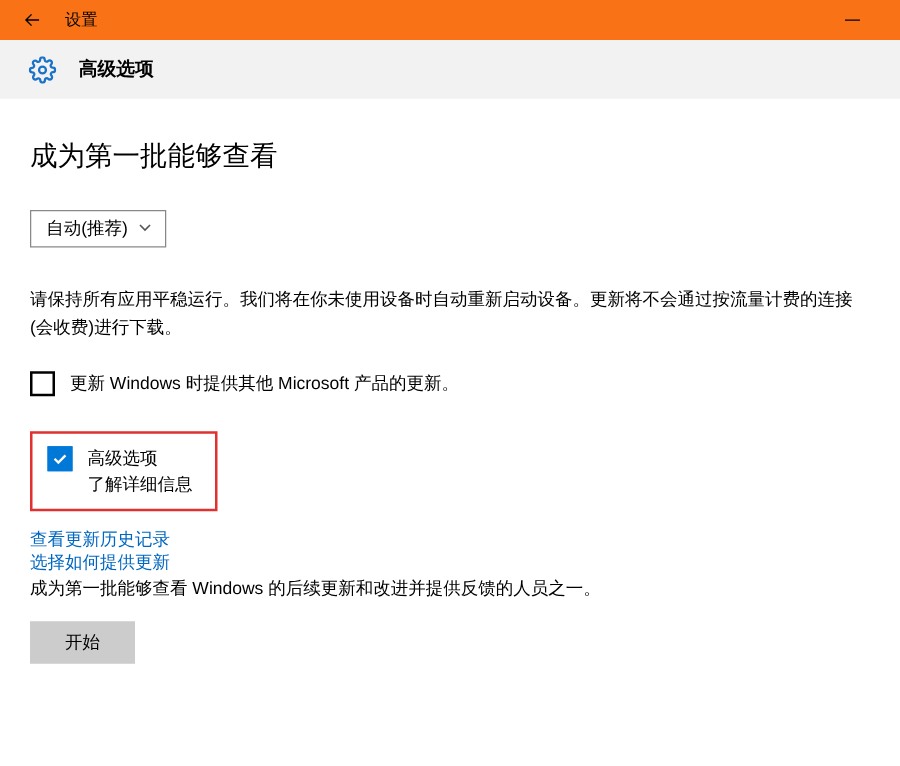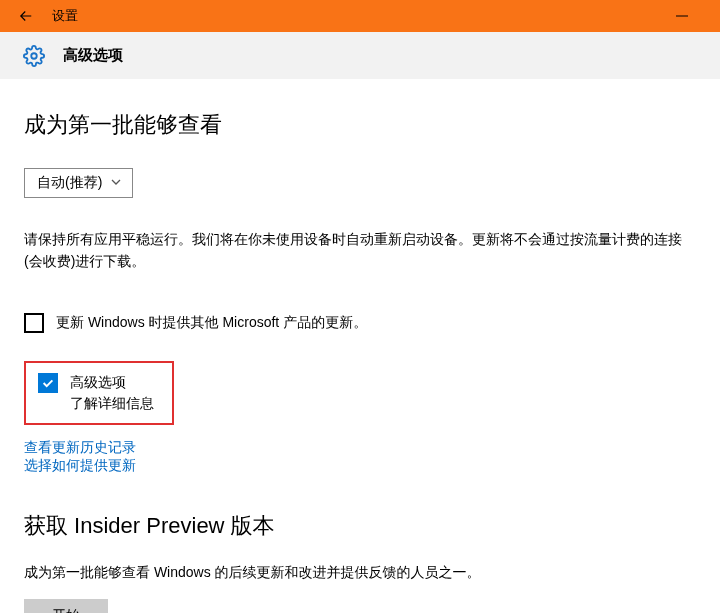--- a/index.html
+++ b/index.html
@@ -78,21 +78,21 @@
     font-size: 14px;
     gap: 8px;
     background: #fff;
     cursor: pointer;
     margin-bottom: 30px;
   }
   .chevron { font-size: 11px; color:#555; }
   .paragraph {
     font-size: 14px;
     line-height: 1.6;
-    margin-bottom: 40px;
+    margin-bottom: 24px;
   }
   .checkbox-row {
     display: flex;
     align-items: center;
     gap: 12px;
     margin-bottom: 4px;
   }
   .checkbox {
     width: 20px;
     height: 20px;
@@ -204,17 +204,16 @@
           </svg>
       </span>
       <span class="checkbox-row-label">高级选项</span>
     </div>
     <div class="sub-link">了解详细信息</div>
   </div>
 
   <span class="link">查看更新历史记录</span>
   <span class="link">选择如何提供更新</span>
 
-  <div class="heading-insider">获取 Insider Preview 版本</div>
   <div class="paragraph" style="margin-bottom:0">成为第一批能够查看 Windows 的后续更新和改进并提供反馈的人员之一。</div>
   <button class="btn-start">开始</button>
 
 </div>
 
 </body></html>

